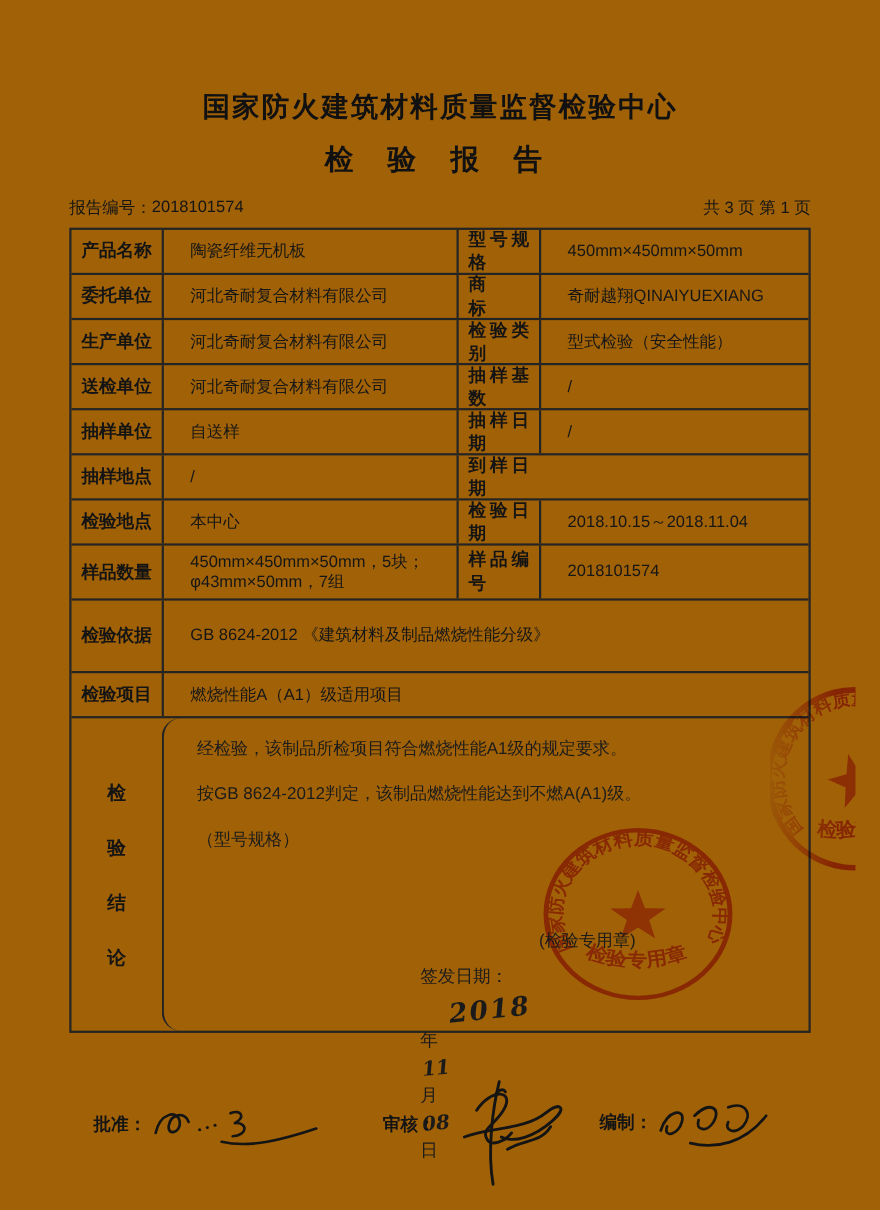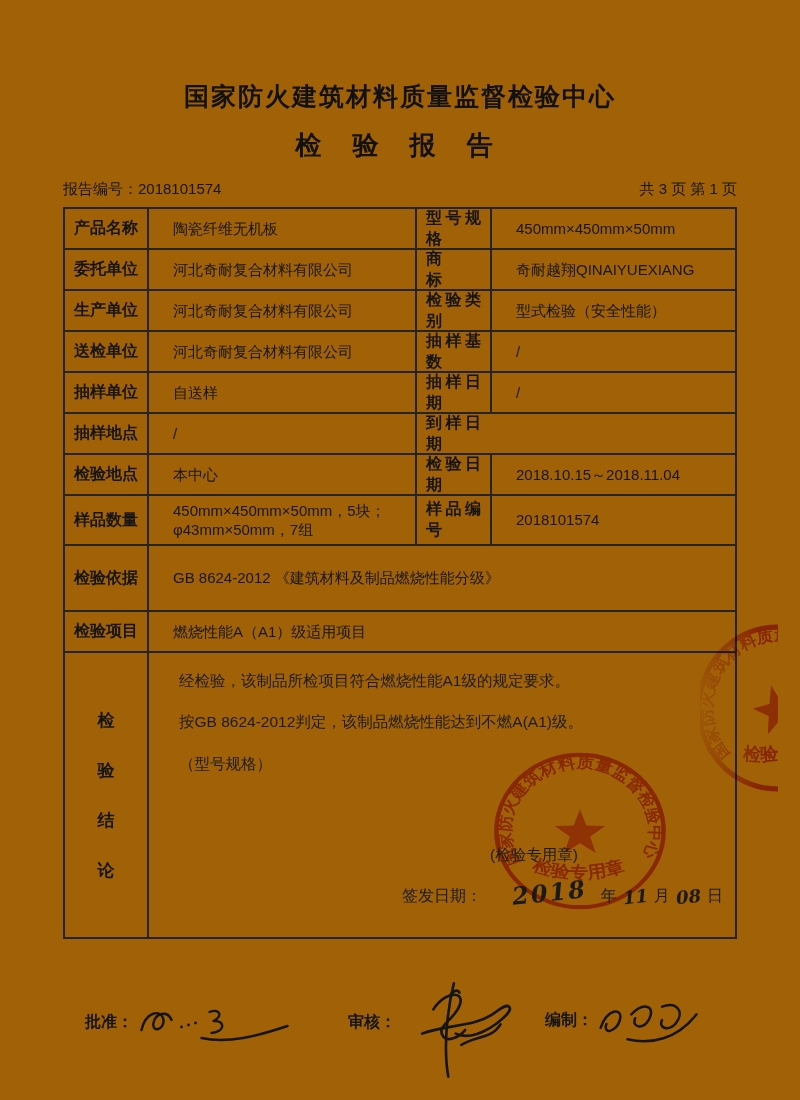--- a/index.html
+++ b/index.html
@@ -41,36 +41,36 @@
     padding:0 9px; font-size:16px; font-weight:600; color:#141414;
   }
   .lab .jt { width:100%; text-align:justify; text-align-last:justify; }
   .lab.center-lab { justify-content:center; }
   .lab.center-lab .jt { text-align:center; text-align-last:center; }
   .val { padding:2px 24px; line-height:1.3; color:#161616; }
   .h-reg  { height:39px; }
   .h-tall { height:48px; }
   .h-basis{ height:64px; }
   .h-item { height:39px; }
-  .h-conc { height:284px; }
+  .h-conc { height:284px;border-radius:17px; }
   .h-rem  { height:62px; }
   
   .conc-label {
     flex-direction:column; justify-content:center; gap:27px;
     font-size:17px; font-weight:600; text-align:center;
   }
   .conc-body { display:block; padding:16px 20px 0 30px; }
   .conc-body p { margin:0 0 18px 0; font-size:15.5px; line-height:1.5; }
   
   .seal-note {
     position:absolute; left:490px; top:845px; font-size:15.5px; color:#1b1b1b;
   }
   .issue-line {
-    position:absolute; left:402px; top:878px; font-size:16px; color:#1b1b1b;
-    display:flex; align-items:flex-end; gap:4px;
+    position:absolute; left:382px; top:878px; font-size:16px; color:#1b1b1b;
+    display:flex; align-items:flex-start; gap:4px;flex-direction:column;
   }
   .hand {
     display:inline-block; font-family:"DejaVu Serif",serif; font-style:italic;
     font-weight:bold; color:#1a1a1a; transform:rotate(-6deg);
   }
   .hand-year { font-size:24px; letter-spacing:2px; margin:0 10px 0 26px; }
   .hand-sm { font-size:18px; margin:0 2px; }
   .stamp-main {
     position:absolute; left:491px; top:750px; width:178px; height:162px;
     opacity:0.85; mix-blend-mode:multiply;

